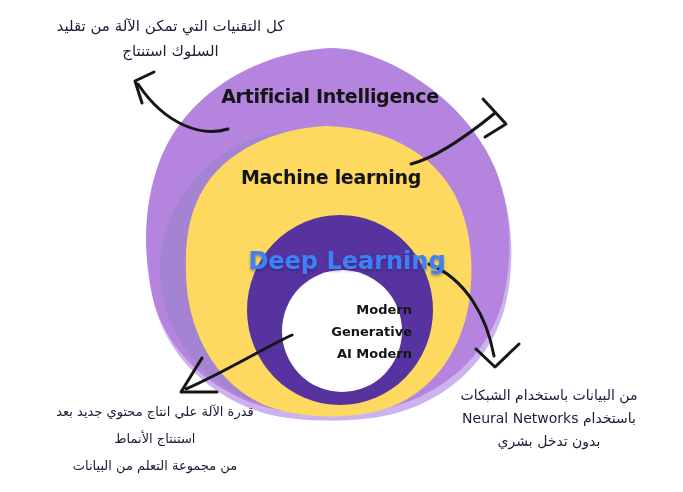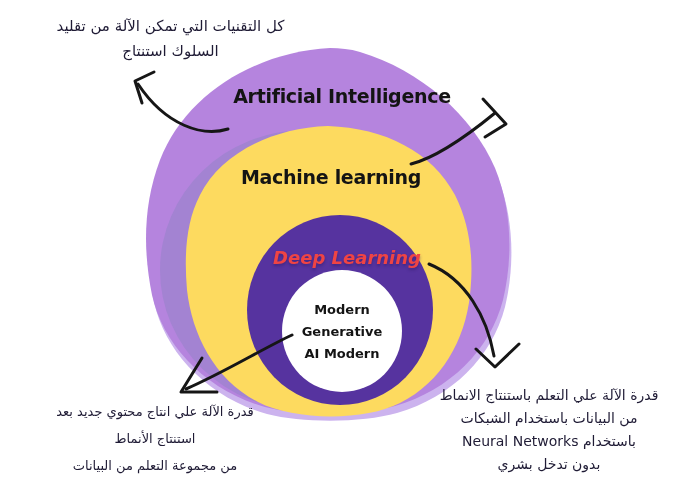--- a/index.html
+++ b/index.html
@@ -1,25 +1,25 @@
 <!DOCTYPE html>
 <html><head>
 <meta charset="utf-8">
 <style>
   * { margin: 0; padding: 0; box-sizing: border-box; }
   html, body { width: 683px; height: 492px; background: #ffffff; overflow: hidden; }
   body { font-family: "DejaVu Sans", sans-serif; position: relative; }
   .stage { position: absolute; left: 0; top: 0; width: 683px; height: 492px; }
   svg.shapes { position: absolute; left: 0; top: 0; }
   .lbl { position: absolute; text-align: center; font-weight: bold; color: #141414; }
-  .lbl-ai   { left: 192px; top: 85px;  width: 300px; font-size: 19px; letter-spacing: -0.3px; }
+  .lbl-ai   { left: 180px; top: 85px;  width: 300px; font-size: 19px; letter-spacing: -0.3px; }
   .lbl-ml   { left: 181px; top: 166px; width: 300px; font-size: 19px; letter-spacing: -0.3px; }
-  .lbl-dl   { left: 227px; top: 247px; width: 240px; font-size: 18px; color: #ef4444;
-              text-shadow: 0 2px 3px rgba(43,22,92,0.45); font-style: italic; }
-  .lbl-inner{ left: 272px; top: 299px; width: 140px; font-size: 13px; line-height: 22px; }
+  .lbl-dl   { left: 227px; top: 247px; width: 240px; font-size: 24px; color: #3b82f6;
+              text-shadow: 0 2px 3px rgba(43,22,92,0.45); }
+  .lbl-inner{ left: 272px; top: 299px; width: 140px; font-size: 13px; line-height: 22px; text-align: right; }
   .note { position: absolute; direction: rtl; text-align: center; font-weight: normal;
           color: #1f1b35; }
   .note-top-left     { left: 28px;  top: 14px;  width: 285px; font-size: 15px; line-height: 25px; }
   .note-right        { left: 480px; top: 147px; width: 200px; font-size: 15px; line-height: 31px; }
   .note-bottom-left  { left: 10px;   top: 398px; width: 290px; font-size: 13px; line-height: 27px; }
   .note-bottom-right { left: 420px; top: 384px; width: 258px; font-size: 14px; line-height: 23px; }
   .note div { white-space: nowrap; }
 </style>
 </head>
 <body>
@@ -85,19 +85,18 @@
   </div>
 
 
   <div class="note note-bottom-left">
     <div>قدرة الآلة علي انتاج محتوي جديد بعد</div>
     <div>استنتاج الأنماط</div>
     <div>من مجموعة التعلم من البيانات</div>
   </div>
 
   <div class="note note-bottom-right">
-    <div>قدرة الآلة علي التعلم باستنتاج الانماط</div>
     <div>من البيانات باستخدام الشبكات</div>
     <div>باستخدام Neural Networks</div>
     <div>بدون تدخل بشري</div>
   </div>
 
 </div>
 
 </body></html>

